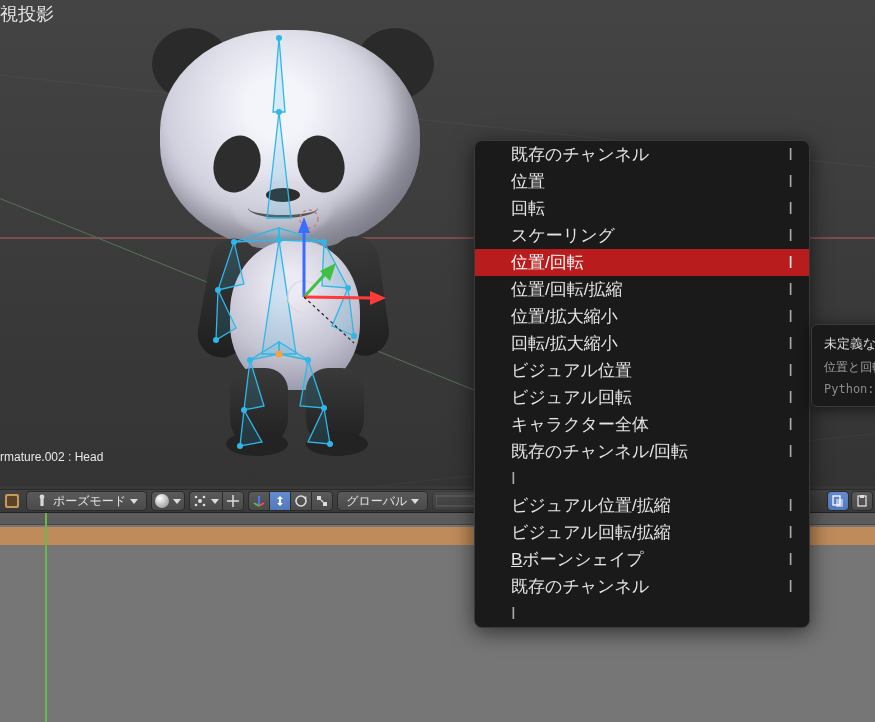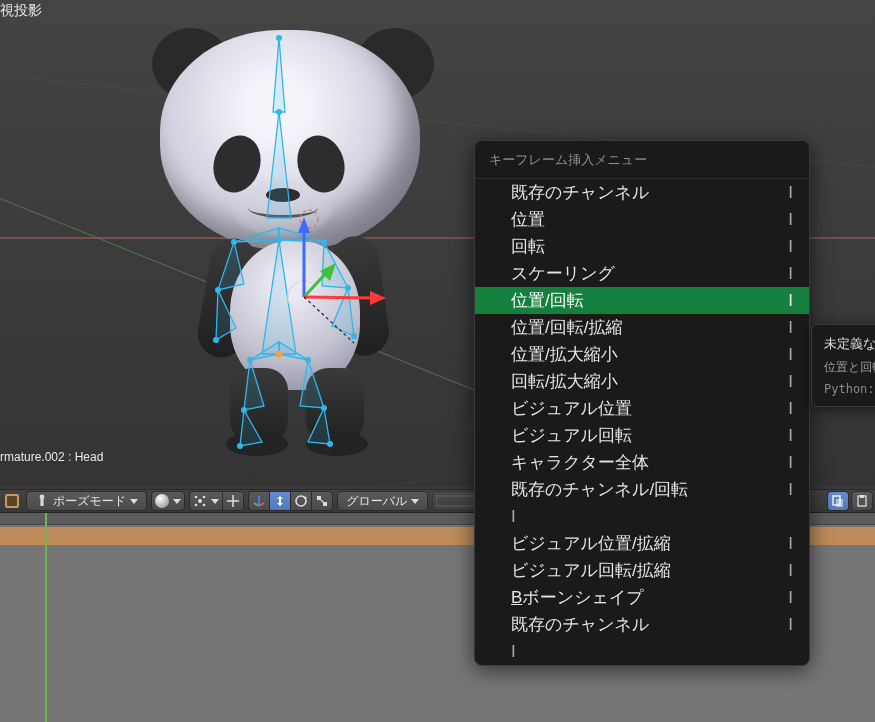--- a/index.html
+++ b/index.html
@@ -18,21 +18,21 @@
     top: 0; left: 0;
     width: 875px;
     height: 486px;
     background: linear-gradient(to bottom, #444 0%, #3a3a3a 60%, #343434 100%);
     overflow: hidden;
   }
   .projection-label {
     position: absolute;
     top: 2px; left: 0;
     color: #e8e8e8;
-    font-size: 14px;
+    font-size: 18px;
   }
   .selection-label {
     position: absolute;
     bottom: 22px; left: 0;
     color: #e8e8e8;
     font-size: 12px;
   }
   
   .horizon {
     position: absolute;
@@ -233,21 +233,21 @@
     display: flex;
     align-items: center;
     justify-content: space-between;
     height: 27px;
     padding: 0 16px 0 36px;
     color: #e6e6e6;
     font-size: 17px;
     cursor: default;
   }
   .menu-item.highlight {
-    background: #15803d;
+    background: #b91c1c;
     color: #fff;
   }
   .menu-shortcut { color: #aaa; }
   .menu-item.highlight .menu-shortcut { color: #e8e8e8; }
   .menu u { text-decoration: underline; }
 
   
   .tooltip {
     position: absolute;
     top: 324px; left: 811px;
@@ -445,21 +445,20 @@
   </div>
 </div>
 
 <div class="timeline">
   <div class="timeline-header"></div>
   <div class="time-range" style="left:0;width:875px;"></div>
   <div class="time-cursor" style="left:45px;"></div>
 </div>
 
 <div class="menu">
-  <div class="menu-title">キーフレーム挿入メニュー</div>
   <div id="menu-items">
       <div class="menu-item">
         <span>既存のチャンネル</span>
         <span class="menu-shortcut">I</span>
       </div>
       <div class="menu-item">
         <span>位置</span>
         <span class="menu-shortcut">I</span>
       </div>
       <div class="menu-item">

